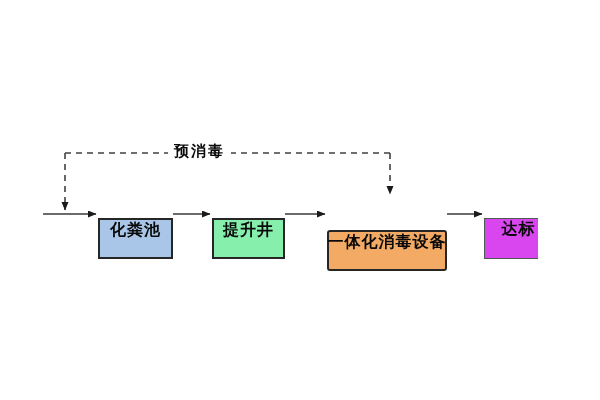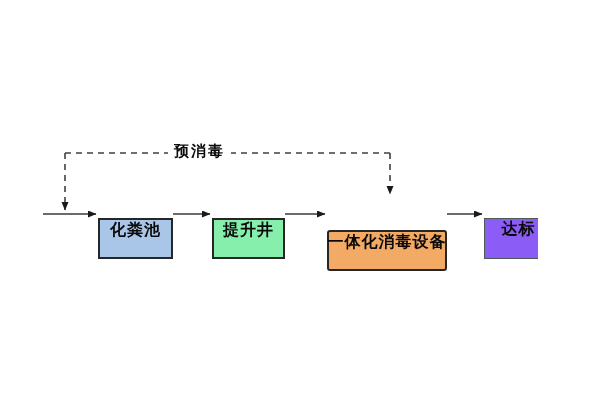--- a/index.html
+++ b/index.html
@@ -64,17 +64,17 @@
   </div>
 
   <div class="node node-lift" style="background-color: #86efac;">
     <span>提升井</span>
   </div>
 
   <div class="node node-disinfect" style="background-color: rgb(243, 170, 100);">
     <span>一体化消毒设备</span>
   </div>
 
-  <div class="node node-compliant" style="background-color: #8b5cf6;">
+  <div class="node node-compliant" style="background-color: #d946ef;">
     <span>达标</span>
   </div>
 
 </div>
 
 </body></html>

